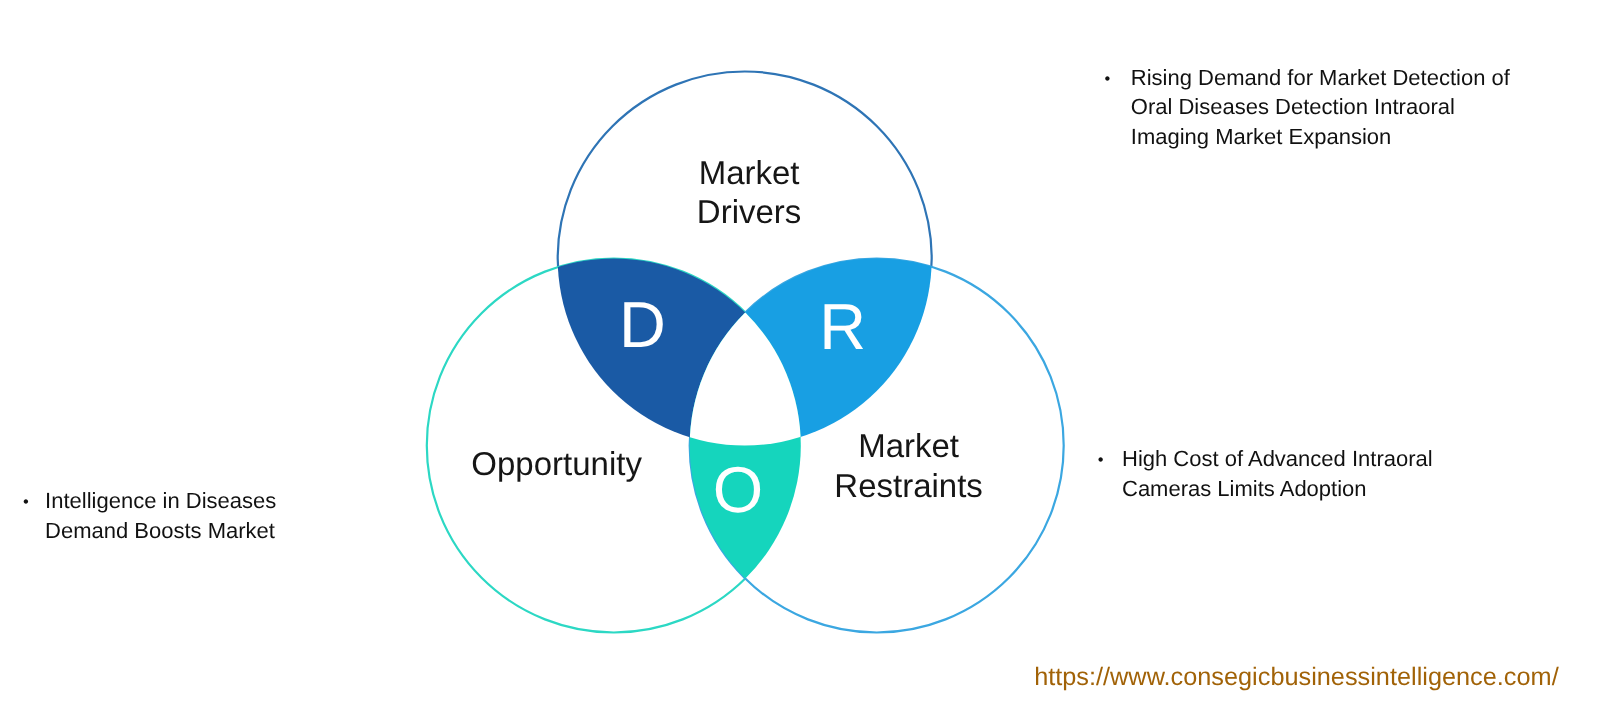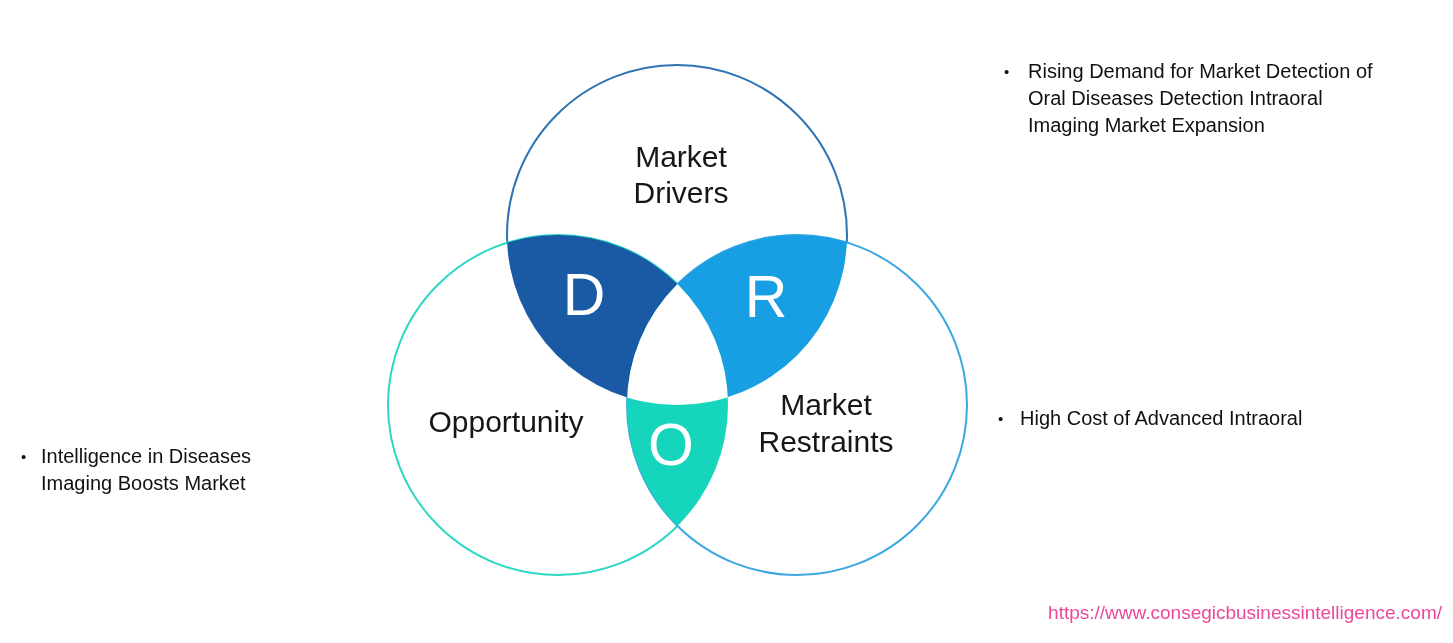--- a/index.html
+++ b/index.html
@@ -43,23 +43,23 @@
   }
   .note-drivers { left: 1004px; top: 58px; }
   .note-drivers .bullet { width: 24px; }
   .note-restraints { left: 998px; top: 405px; }
   .note-restraints .bullet { width: 22px; }
   .note-opportunity { left: 21px; top: 443px; }
   .note-opportunity .bullet { width: 20px; }
   .source-url {
     position: absolute;
     top: 602px;
-    right: 11px;
-    font-size: 19px;
-    color: #ec4899;
+    right: 36px;
+    font-size: 23px;
+    color: #a16207;
     white-space: nowrap;
   }
 </style>
 </head>
 <body>
 
 <div class="stage">
 
   <svg class="venn-svg" width="1453" height="643" viewBox="0 0 1453 643">
     <defs>
@@ -103,26 +103,27 @@
       <div>Rising Demand for Market Detection of</div>
       <div>Oral Diseases Detection Intraoral</div>
       <div>Imaging Market Expansion</div>
     </div>
   </div>
 
   <div class="note note-restraints">
     <span class="bullet">•</span>
     <div class="note-lines">
       <div>High Cost of Advanced Intraoral</div>
+      <div>Cameras Limits Adoption</div>
     </div>
   </div>
 
   <div class="note note-opportunity">
     <span class="bullet">•</span>
     <div class="note-lines">
       <div>Intelligence in Diseases</div>
-      <div>Imaging Boosts Market</div>
+      <div>Demand Boosts Market</div>
     </div>
   </div>
 
   <div class="source-url">https://www.consegicbusinessintelligence.com/</div>
 
 </div>
 
 </body></html>

